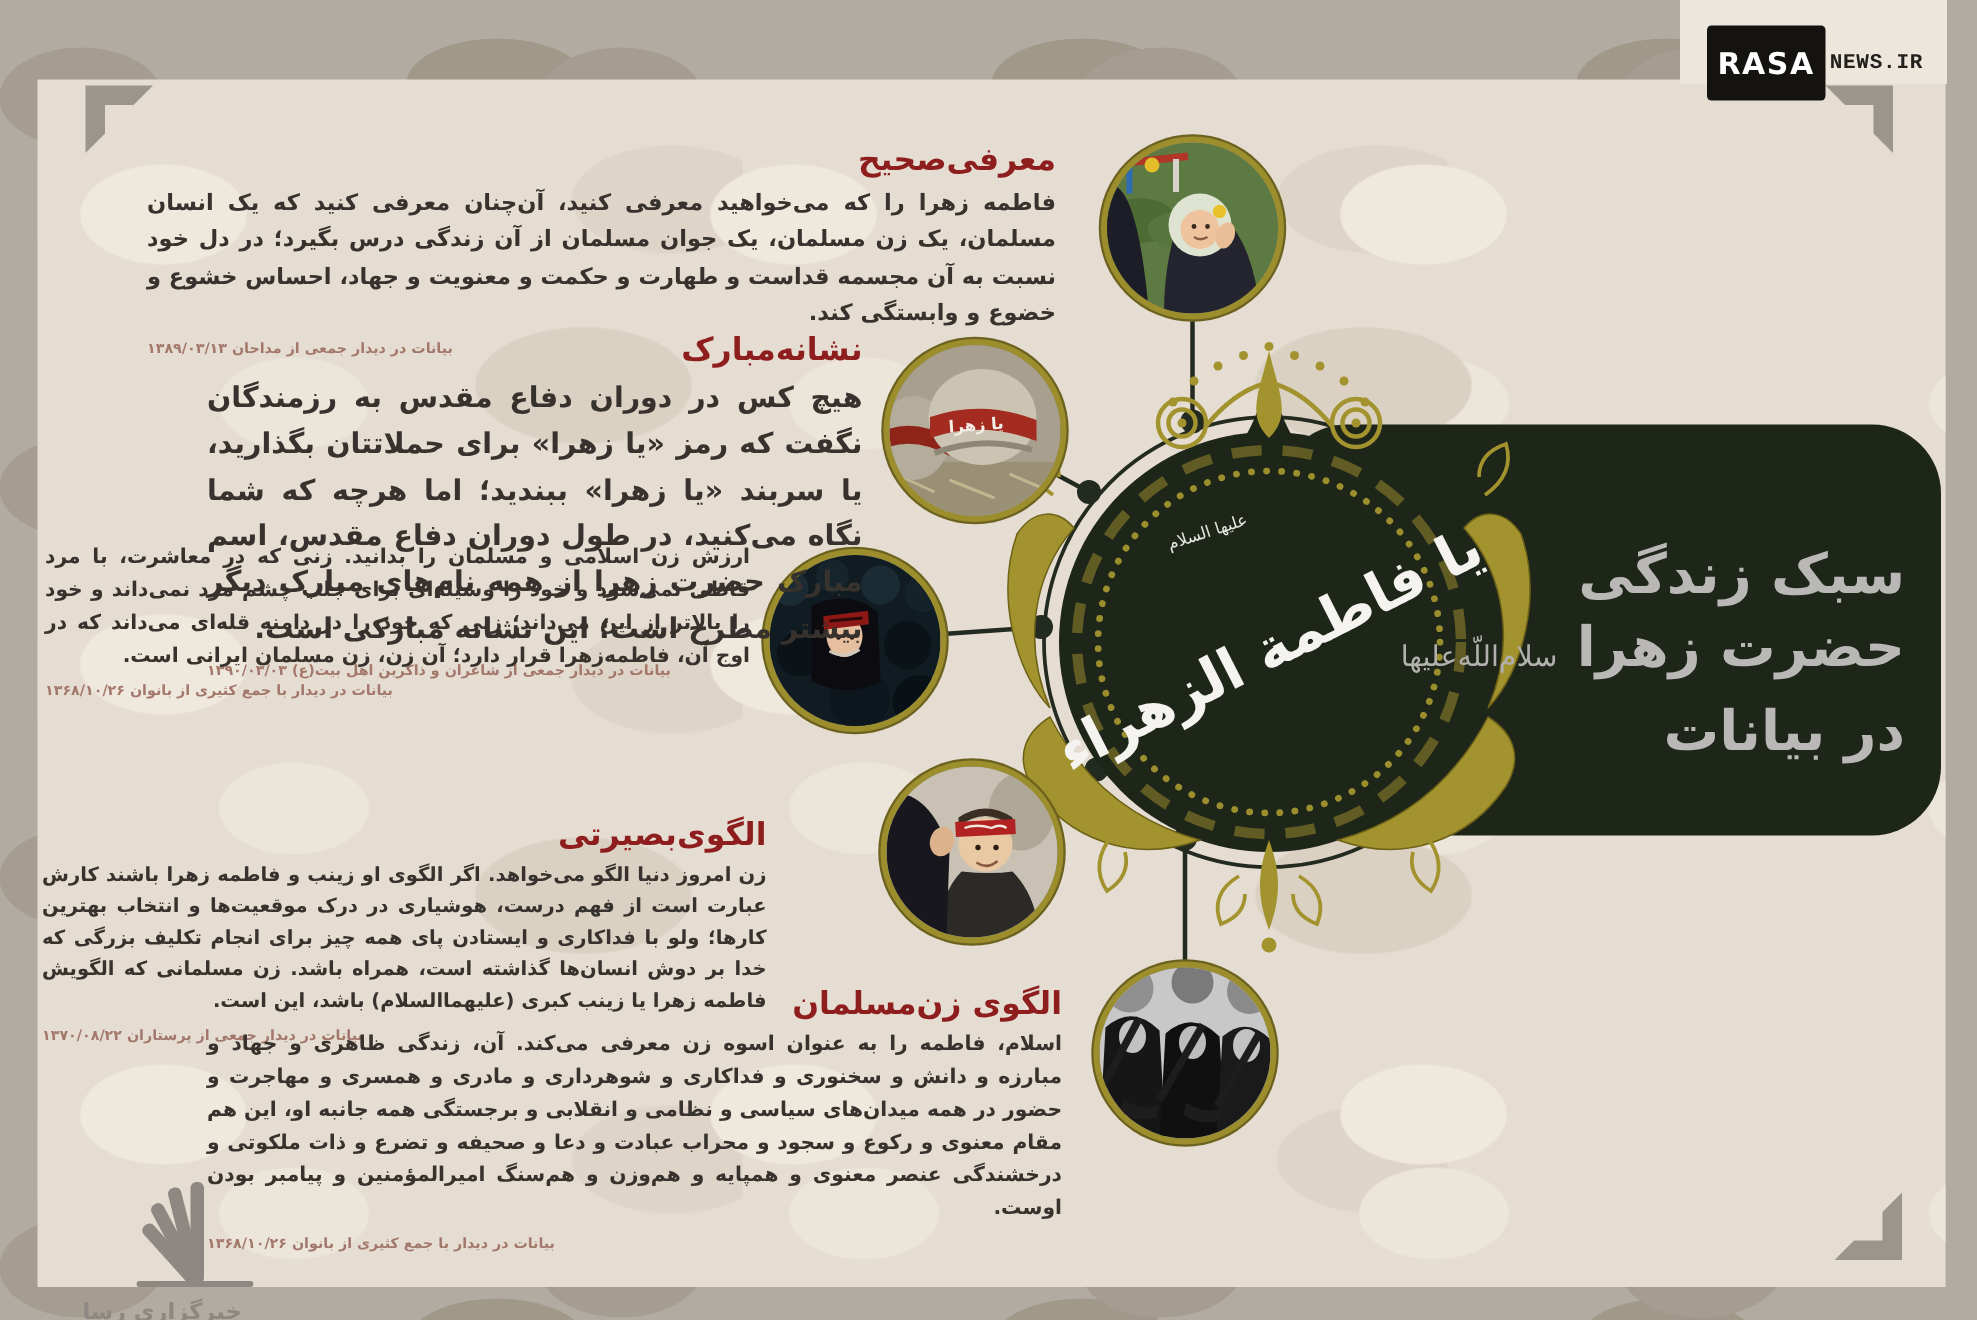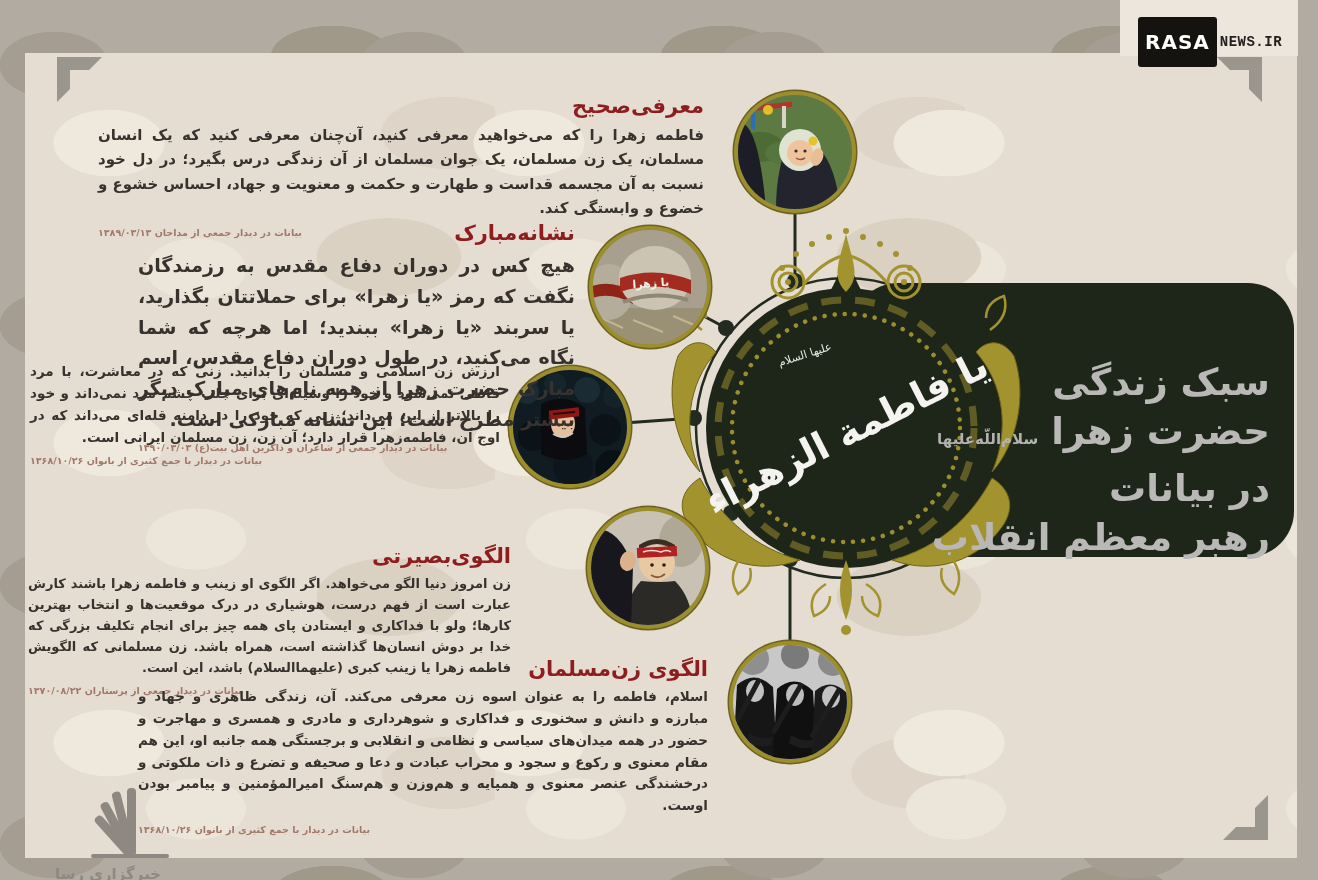--- a/index.html
+++ b/index.html
@@ -29,21 +29,21 @@
 
   .title-panel{
     position:absolute;left:852px;top:283px;width:442px;height:274px;
     background:#1e2519;border-radius:46px;z-index:2;
   }
   .main-title{
     position:absolute;right:48px;top:312px;width:420px;z-index:5;
     direction:rtl;text-align:right;color:#b9b8b6;font-weight:bold;
     font-size:37px;line-height:49px;letter-spacing:0;margin-top:46px;
   }
-  .honorific{font-size:15px;color:#b2b1af;font-weight:bold;}
+  .honorific{font-size:19px;color:#b2b1af;font-weight:normal;}
 
   .pc{position:absolute;width:114px;height:114px;border-radius:50%;overflow:hidden;
       box-shadow:0 0 0 4px #9c8e2d,0 0 0 5.5px #6c611f;z-index:4;background:#888;}
   .pc svg{display:block}
   .c1{left:738px;top:95px}.c2{left:593px;top:230px}.c3{left:513px;top:370px}
   .c4{left:591px;top:511px}.c5{left:733px;top:645px}
 
   .section{position:absolute;direction:rtl;z-index:5;}
   .sec-heading{margin:0 0 5px 0;font-size:21px;font-weight:bold;color:#8e1e1e;text-align:right;}
   .sec-body{margin:0;font-weight:bold;color:#37322d;text-align:justify;direction:rtl;line-height:1.62;}
@@ -146,21 +146,20 @@
       <text x="846" y="446" font-size="38" font-weight="bold" text-anchor="middle" fill="#f4f3ef">یا فاطمة الزهراء</text>
     </g>
     <text x="806" y="358" font-size="11" fill="#e8e7e2" text-anchor="middle" transform="rotate(-18 806 358)">علیها السلام</text>
   </svg>
 
   <div class="main-title">
     <div>سبک زندگی</div>
     <div><span>حضرت زهرا</span>
       <span class="honorific">سلام‌اللّه‌علیها</span></div>
     <div>در بیانات</div>
-    <div>رهبر معظم انقلاب</div>
   </div>
 
   <div class="pc c1">
     <svg width="114" height="114" viewBox="0 0 114 114">
       <rect width="114" height="114" fill="#5d7a42"></rect>
       <ellipse cx="22" cy="52" rx="24" ry="15" fill="#4c6b35"></ellipse>
       <ellipse cx="55" cy="58" rx="28" ry="13" fill="#55763c"></ellipse>
       <rect x="10" y="9" width="44" height="5" fill="#b23527" transform="rotate(-6 32 11)"></rect>
       <rect x="13" y="14" width="4" height="20" fill="#2e6db4"></rect>
       <rect x="44" y="11" width="4" height="22" fill="#d8d3c8"></rect>

